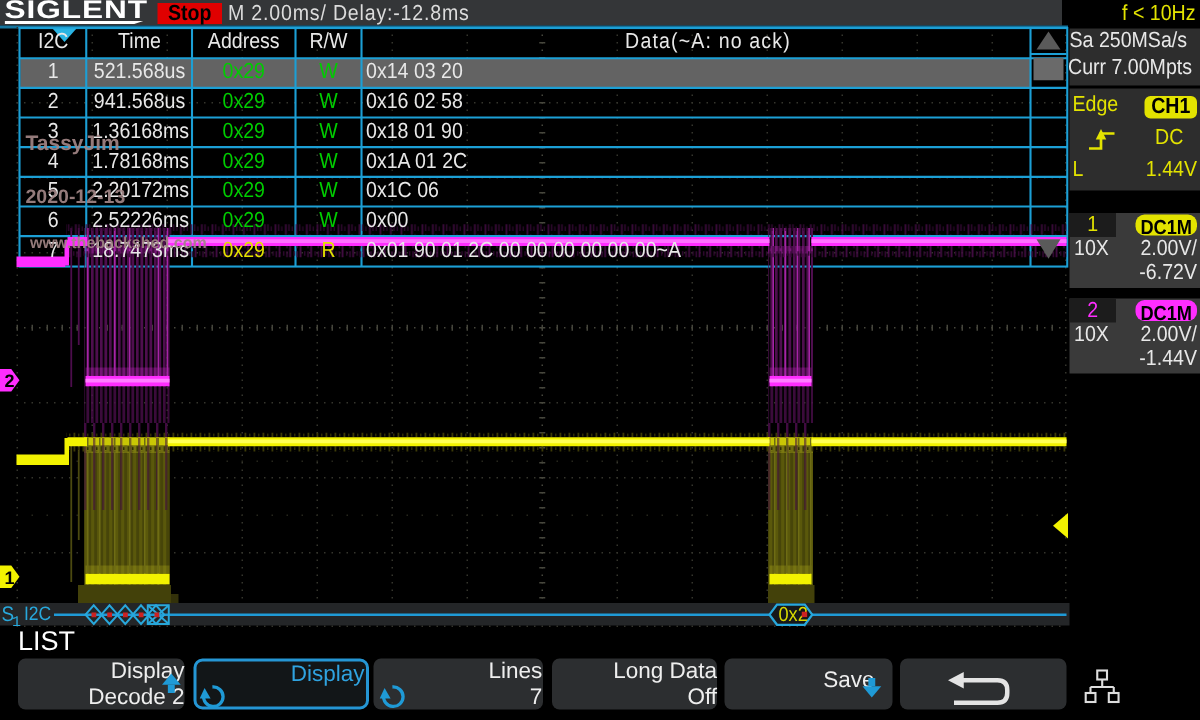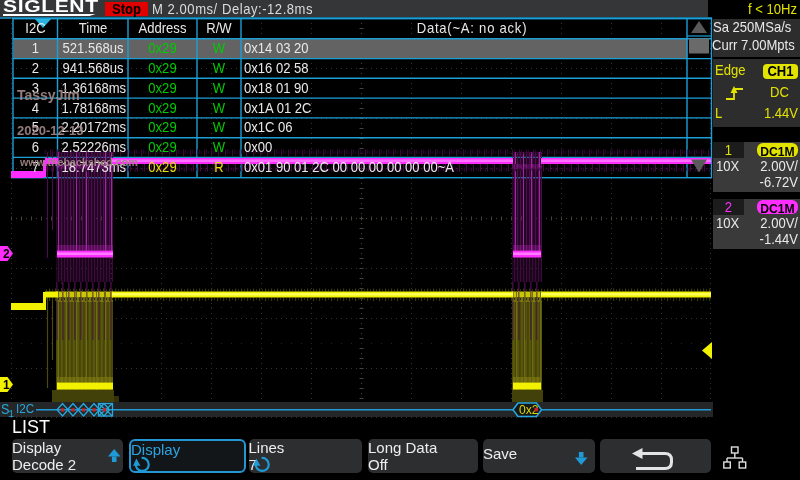--- a/index.html
+++ b/index.html
@@ -3,21 +3,21 @@
 <meta charset="utf-8">
 <style>
   * { margin:0; padding:0; box-sizing:border-box; }
   html,body { width:800px; height:480px; background:#000; overflow:hidden;
     font-family:"Liberation Mono", monospace; }
   #scr { position:relative; width:751px; height:480px; background:#000; }
   .abs { position:absolute; }
   .t { font-family:"Liberation Sans",sans-serif; font-size:14.5px; line-height:15px; transform:scaleX(0.9); transform-origin:0 50%; white-space:pre; }
   .tc { font-family:"Liberation Sans",sans-serif; font-size:14.5px; line-height:15px; transform:scaleX(0.9); transform-origin:50% 50%; text-align:center; white-space:pre; }
   .tr { font-family:"Liberation Sans",sans-serif; font-size:14.5px; line-height:15px; transform:scaleX(0.9); transform-origin:100% 50%; text-align:right; white-space:pre; }
-  .m { font-family:"Liberation Sans",sans-serif; font-size:15px; line-height:15px; text-align:left; white-space:pre; }
+  .m { font-family:"Liberation Sans",sans-serif; font-size:15px; line-height:15px; text-align:right; white-space:pre; }
   .wt { color:#e8e8e8; }
   .yt { color:#e3e300; }
   .gt { color:#00cc00; }
 </style>
 </head>
 <body>
 <div id="scr">
 
 <div class="abs" style="left:0;top:0;width:708px;height:17px;background:#343638;"></div>
 <div class="abs" style="left:3px;top:0px;width:110px;height:14px;color:#fff;font-weight:bold;font-size:17px;letter-spacing:0.5px;line-height:14px;font-family:'Liberation Sans',sans-serif;transform:scaleX(1.24);transform-origin:0 50%;">SIGLENT</div>

